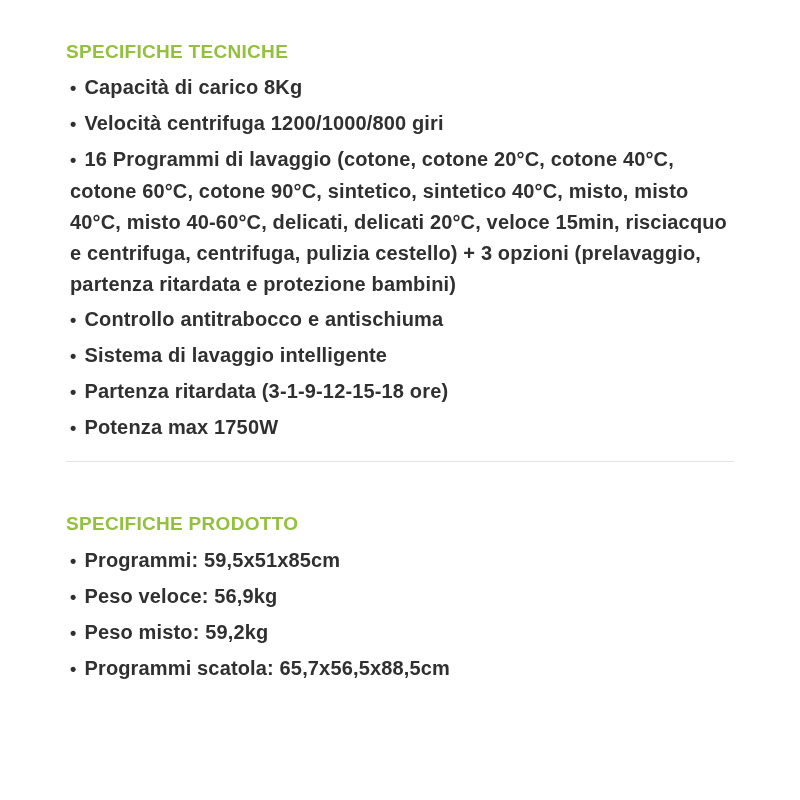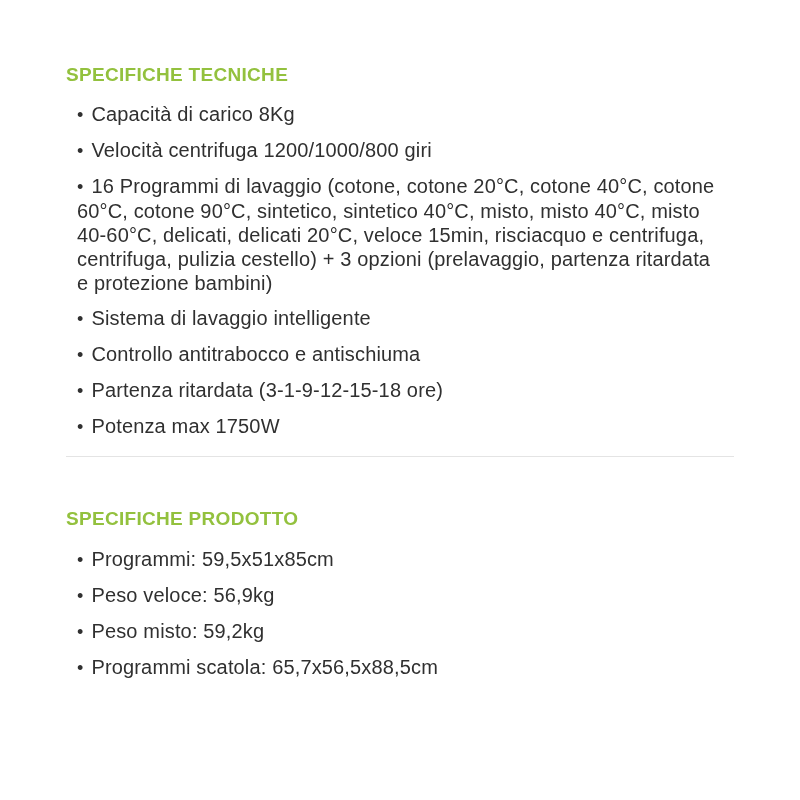--- a/index.html
+++ b/index.html
@@ -16,35 +16,35 @@
     width: 800px;
     height: 800px;
     background: var(--bg);
     font-family: "Liberation Sans", "DejaVu Sans", sans-serif;
     color: var(--text);
     overflow: hidden;
   }
   .container {
     width: 668px;
     margin: 0 auto;
-    padding-top: 59px;
+    padding-top: 36px;
   }
   .section-title {
     margin: 0;
     font-size: 19px;
     font-weight: 700;
     line-height: 32.4px;
     letter-spacing: 0.3px;
     color: var(--accent);
   }
   .spec-item {
-    margin: 11px;
+    margin: 4px;
     font-size: 20px;
-    font-weight: 400;
-    line-height: 24px;
+    font-weight: 700;
+    line-height: 31px;
     letter-spacing: 0.15px;
     color: var(--text);
   }
   .bullet {
     display: inline;
     margin-right: 8px;
     font-size: 18px;
   }
   .divider {
     border: none;
@@ -55,22 +55,22 @@
 </style>
 </head>
 <body>
 
 <main class="container" id="sections-root">
     <section class="spec-section">
       <h2 class="section-title">SPECIFICHE TECNICHE</h2>
       <p class="spec-item"><span class="bullet">•</span><span class="item-text">Capacità di carico 8Kg</span></p>
       <p class="spec-item"><span class="bullet">•</span><span class="item-text">Velocità centrifuga 1200/1000/800 giri</span></p>
       <p class="spec-item"><span class="bullet">•</span><span class="item-text">16 Programmi di lavaggio (cotone, cotone 20°C, cotone 40°C, cotone 60°C, cotone 90°C, sintetico, sintetico 40°C, misto, misto 40°C, misto 40-60°C, delicati, delicati 20°C, veloce 15min, risciacquo e centrifuga, centrifuga, pulizia cestello) + 3 opzioni (prelavaggio, partenza ritardata e protezione bambini)</span></p>
+      <p class="spec-item"><span class="bullet">•</span><span class="item-text">Controllo antitrabocco e antischiuma</span></p>
       <p class="spec-item"><span class="bullet">•</span><span class="item-text">Sistema di lavaggio intelligente</span></p>
-      <p class="spec-item"><span class="bullet">•</span><span class="item-text">Controllo antitrabocco e antischiuma</span></p>
       <p class="spec-item"><span class="bullet">•</span><span class="item-text">Partenza ritardata (3-1-9-12-15-18 ore)</span></p>
       <p class="spec-item"><span class="bullet">•</span><span class="item-text">Potenza max 1750W</span></p>
     </section>
     <hr class="divider">
     <section class="spec-section">
       <h2 class="section-title">SPECIFICHE PRODOTTO</h2>
       <p class="spec-item"><span class="bullet">•</span><span class="item-text">Programmi: 59,5x51x85cm</span></p>
       <p class="spec-item"><span class="bullet">•</span><span class="item-text">Peso veloce: 56,9kg</span></p>
       <p class="spec-item"><span class="bullet">•</span><span class="item-text">Peso misto: 59,2kg</span></p>
       <p class="spec-item"><span class="bullet">•</span><span class="item-text">Programmi scatola: 65,7x56,5x88,5cm</span></p>

